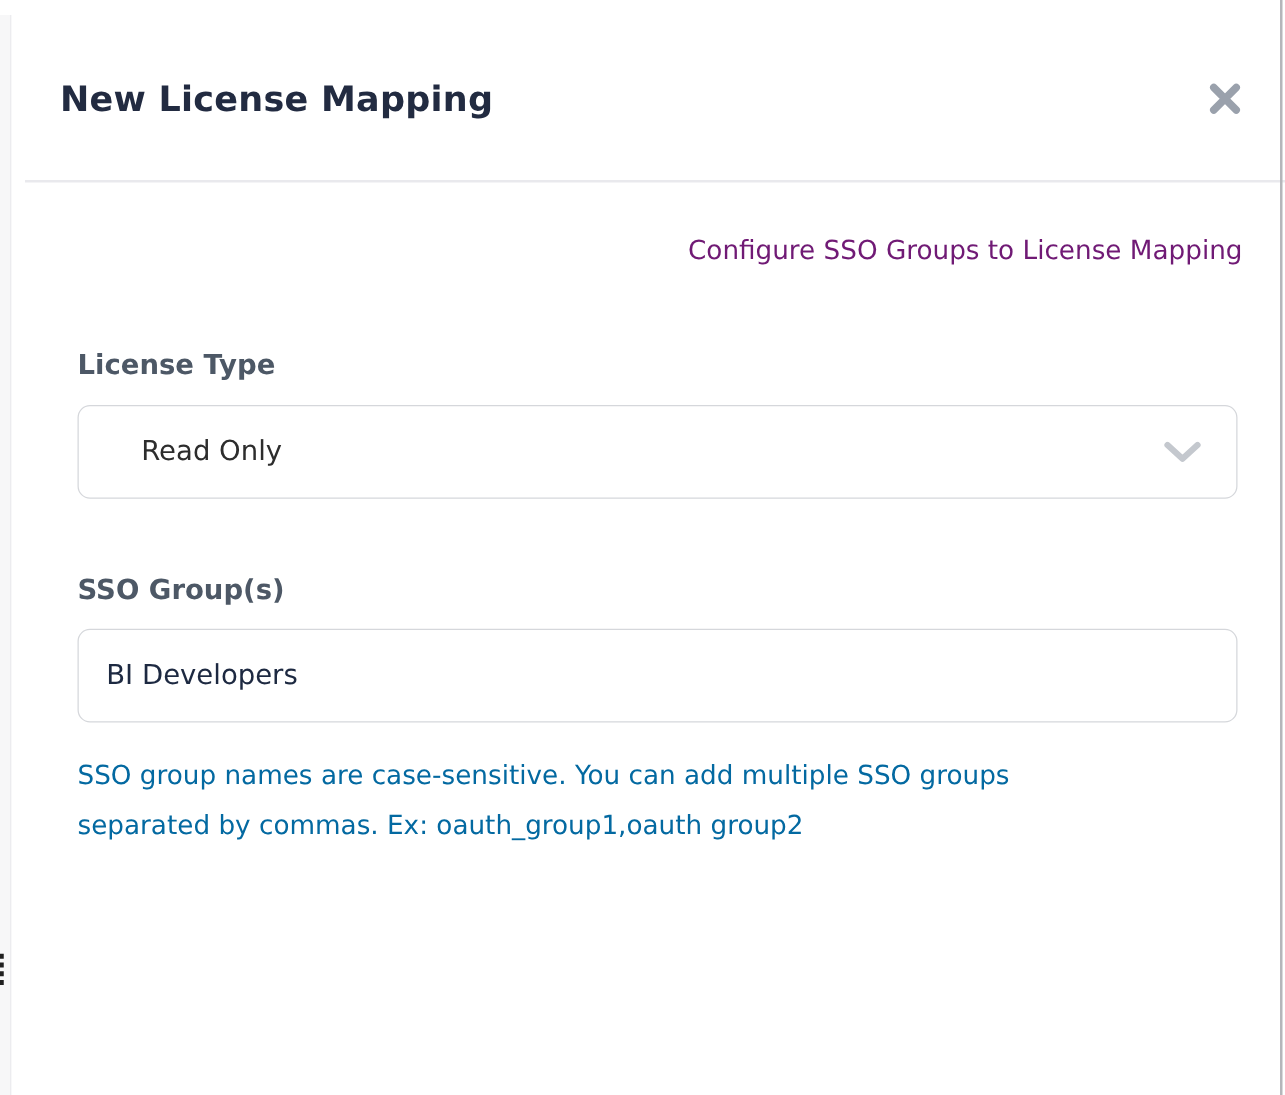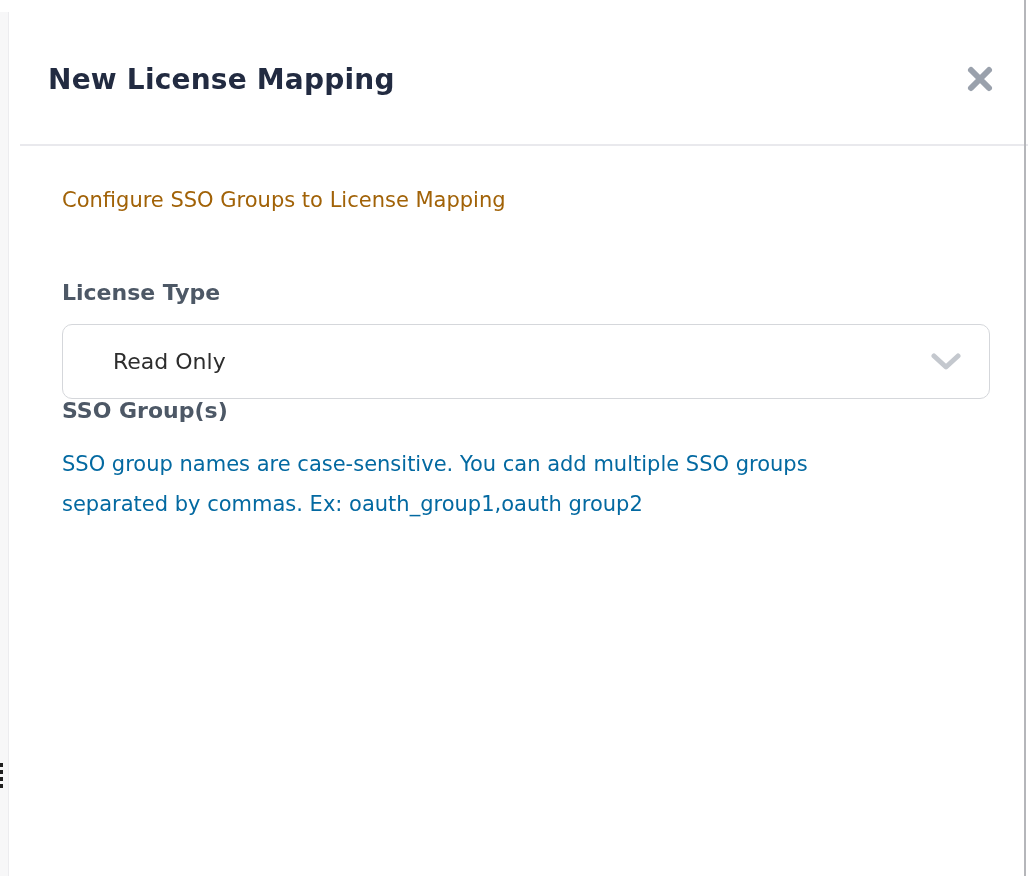--- a/index.html
+++ b/index.html
@@ -47,29 +47,29 @@
     background: none; border: none; cursor: pointer;
     width: 36px; height: 36px; display: flex; align-items: center; justify-content: center;
     padding: 0;
   }
   .close-btn svg { display: block; }
 
   .modal-body { padding: 0 42px; }
 
   .section-heading {
     margin-top: 41px;
-    font-size: 21px; line-height: 27px; color: #a16207;
+    font-size: 21px; line-height: 27px; color: #701a75; text-align: right;
   }
 
   .field-label {
     display: block;
     font-size: 22px; line-height: 23px; font-weight: bold; color: #4d5866;
   }
   .label-license { margin-top: 67px; }
-  .label-sso { }
+  .label-sso { margin-top: 62px; }
 
   .select-box, .text-input {
     margin-top: 20px;
     width: 928px; height: 75px;
     background: #ffffff;
     border: 1.5px solid #d5d7db;
     border-radius: 10px;
   }
   .select-box {
     display: flex; align-items: center; justify-content: space-between;
@@ -124,20 +124,21 @@
 
       <div class="select-box" role="combobox" aria-expanded="false">
         <span class="select-value">Read Only</span>
         <svg width="30" height="18" viewBox="0 0 30 18">
           <path d="M3 3 L15 14 L27 3" stroke="#c4c8ce" stroke-width="5" stroke-linecap="round" stroke-linejoin="round" fill="none"></path>
         </svg>
       </div>
 
       <label class="field-label label-sso">SSO Group(s)</label>
 
+      <input class="text-input" type="text" value="BI Developers" style="">
 
       <p class="help-text">SSO group names are case-sensitive. You can add multiple SSO groups separated by commas. Ex: oauth_group1,oauth group2</p>
 
     </div>
   </div>
 
   <div class="right-edge"></div>
 
 </div>
 

